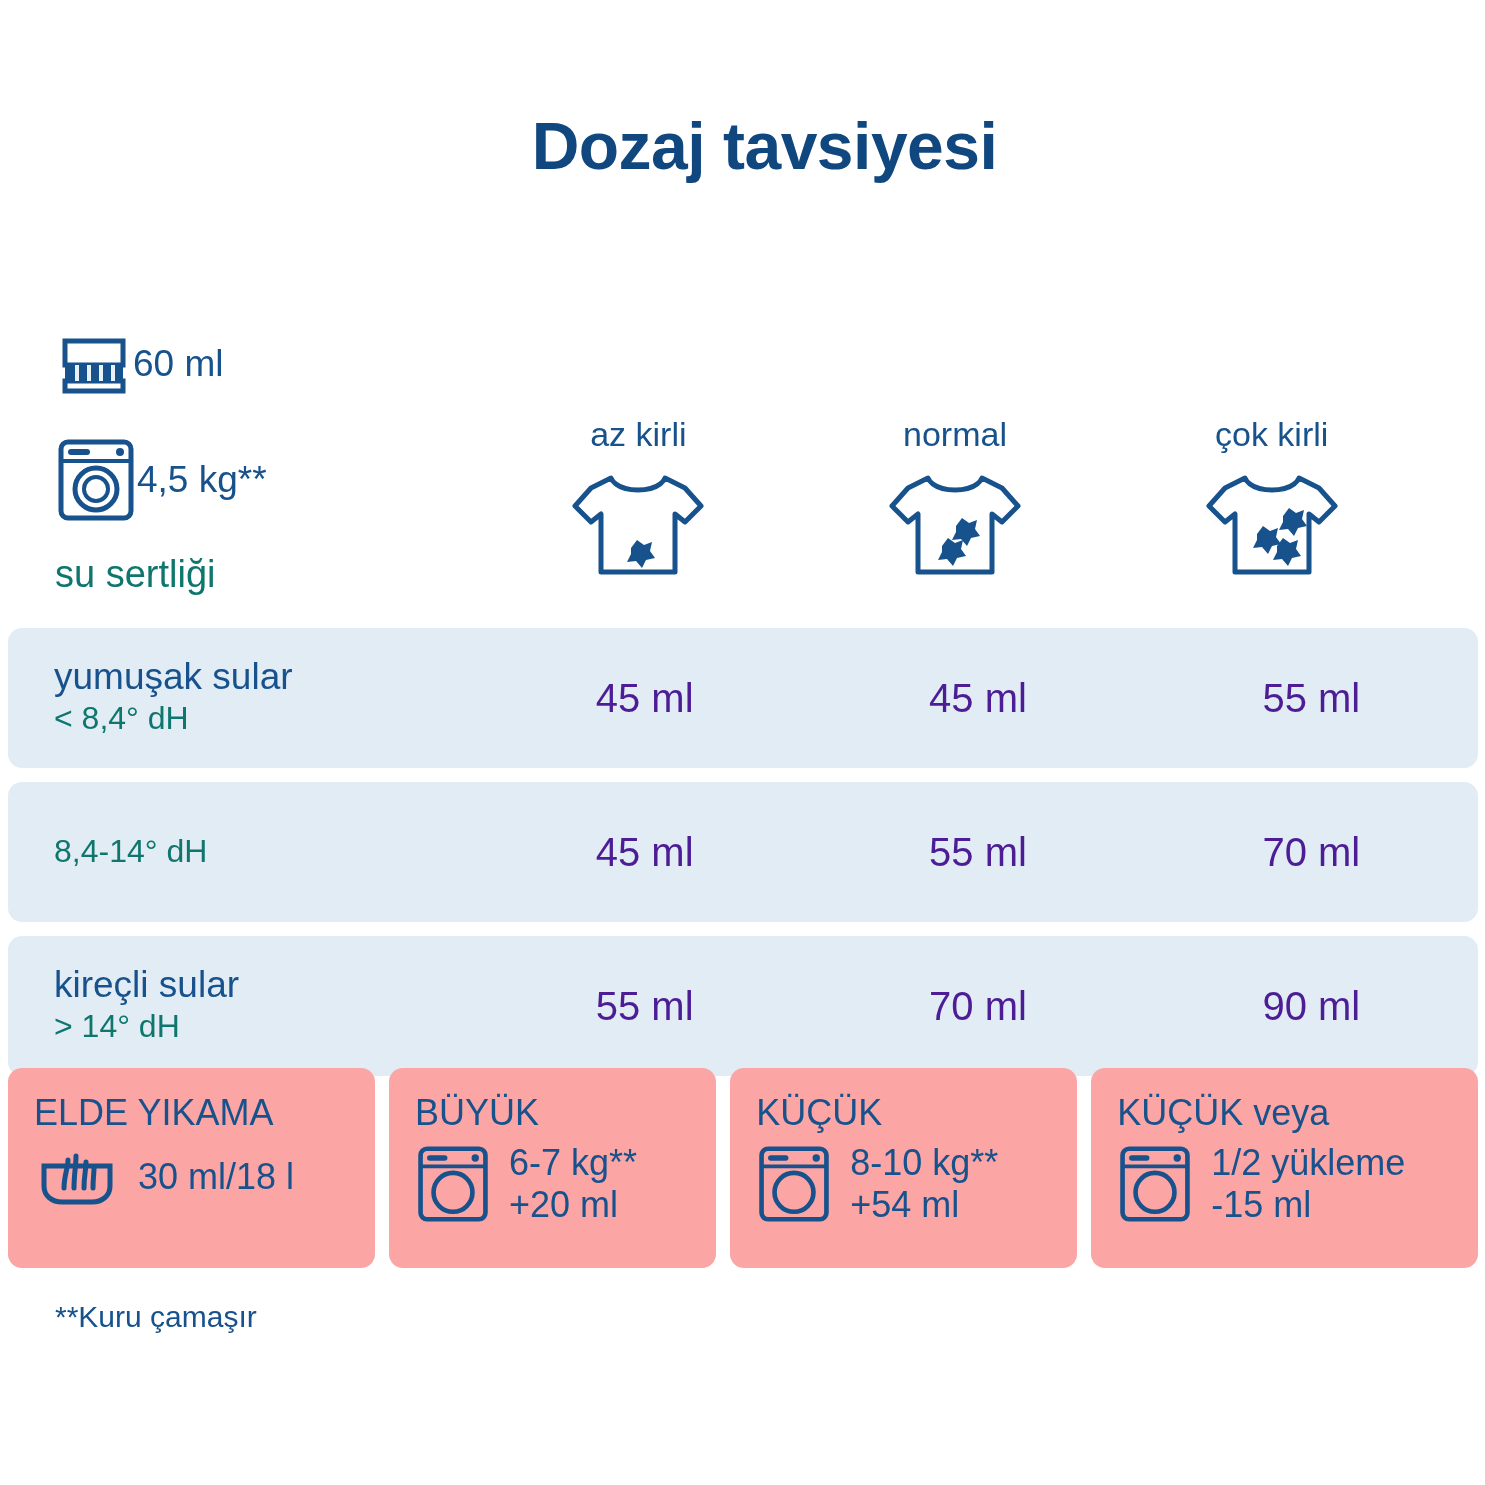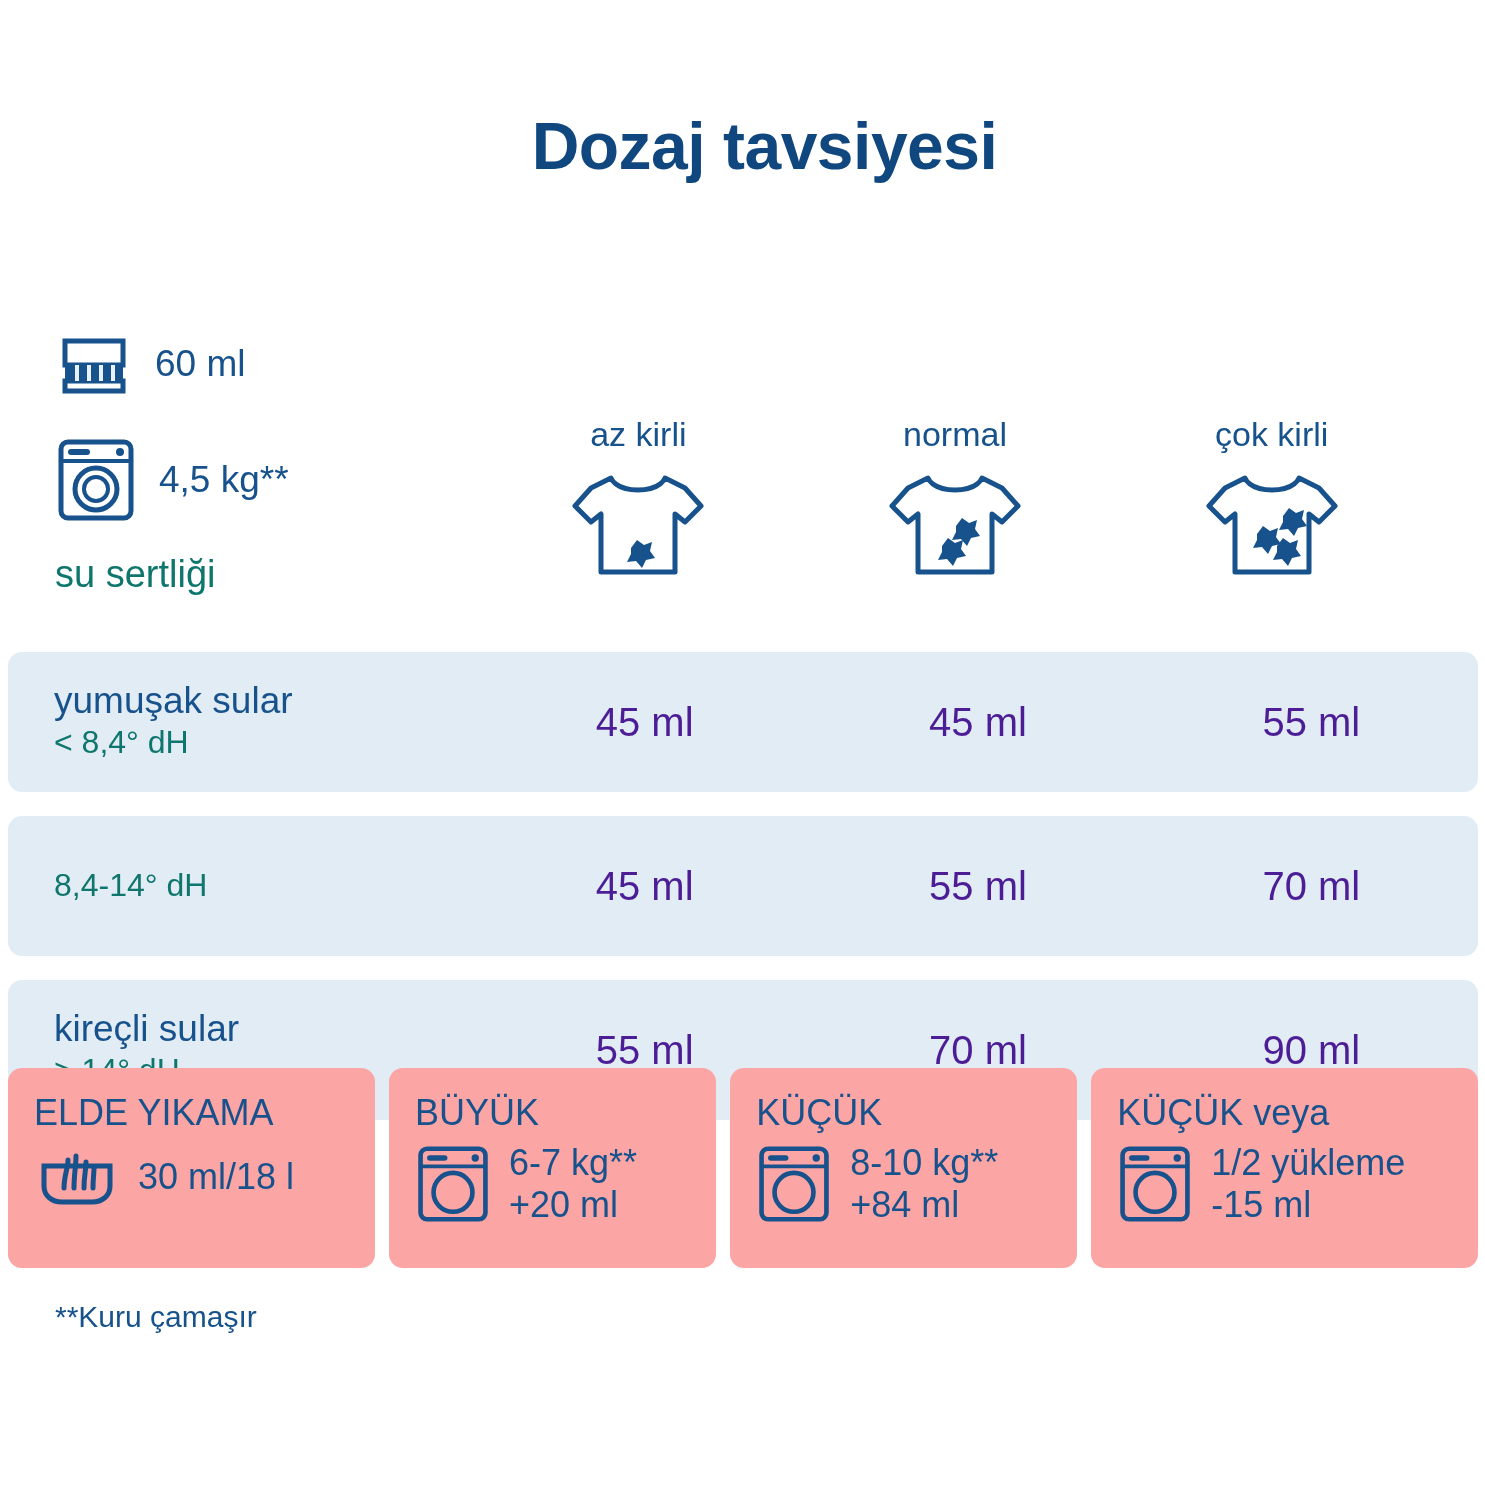--- a/index.html
+++ b/index.html
@@ -38,21 +38,20 @@
   
   .legend {
     position: absolute;
     left: 55px;
     top: 325px;
     width: 470px;
   }
   .legend-row {
     display: flex;
     align-items: center;
-    gap: 22px;
   }
   .legend-row + .legend-row {
     margin-top: 34px;
   }
   .legend-text {
     font-size: 37px;
     color: #17528c;
   }
   .legend-caption {
     margin-top: 30px;
@@ -90,21 +89,20 @@
     width: 1470px;
   }
   .row {
     position: relative;
     height: 140px;
     background: #e2ecf5;
     border-radius: 14px;
     margin-bottom: 14px;
     display: flex;
     align-items: center;
-    margin-top: 24px;
   }
   .row-label {
     width: 470px;
     padding-left: 46px;
     box-sizing: border-box;
   }
   .row-label-main {
     font-size: 37px;
     color: #17528c;
     line-height: 1.12;
@@ -327,21 +325,21 @@
           <svg width="76" height="82" viewBox="0 0 82 86">
             <rect x="6" y="5" width="70" height="76" rx="7" fill="none" stroke="#17528c" stroke-width="5"></rect>
             <line x1="6" y1="24" x2="76" y2="24" stroke="#17528c" stroke-width="4"></line>
             <rect x="13" y="12" width="22" height="6" rx="3" fill="#17528c"></rect>
             <circle cx="65" cy="15" r="4" fill="#17528c"></circle>
             <circle cx="41" cy="52" r="21" fill="none" stroke="#17528c" stroke-width="5"></circle>
           </svg>
         </span>
         <span class="card-text">
           <span>8-10 kg**</span><br>
-          <span>+84 ml</span>
+          <span>+54 ml</span>
         </span>
       </div>
     </div>
 
     <div class="card half">
       <div class="card-title">KÜÇÜK veya</div>
       <div class="card-body">
         <span>
           <svg width="76" height="82" viewBox="0 0 82 86">
             <rect x="6" y="5" width="70" height="76" rx="7" fill="none" stroke="#17528c" stroke-width="5"></rect>

